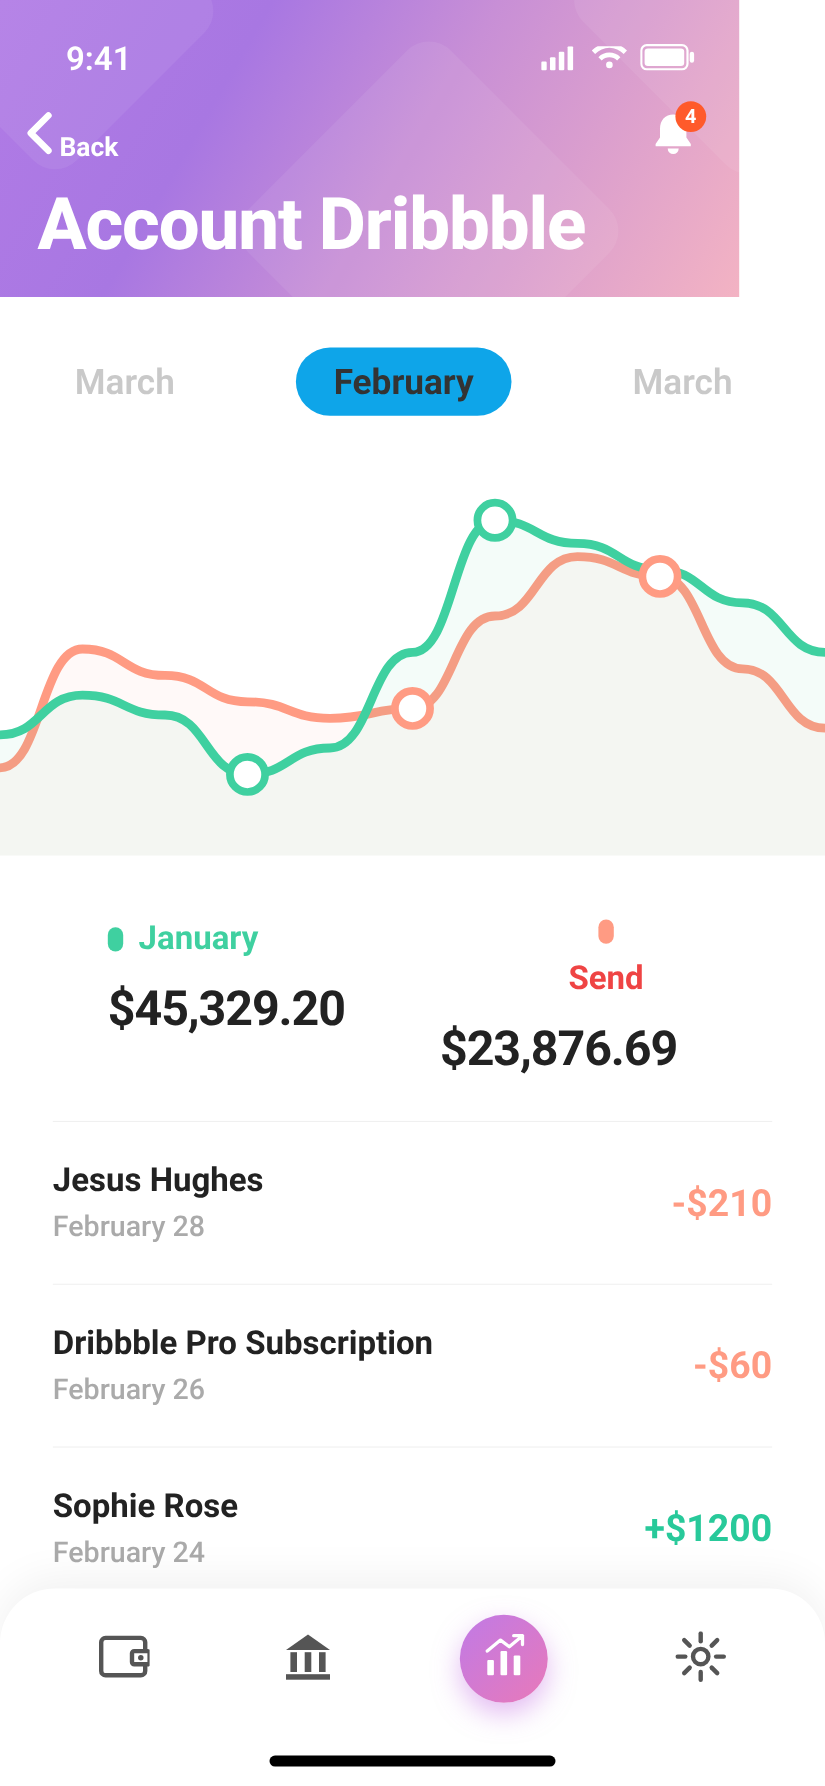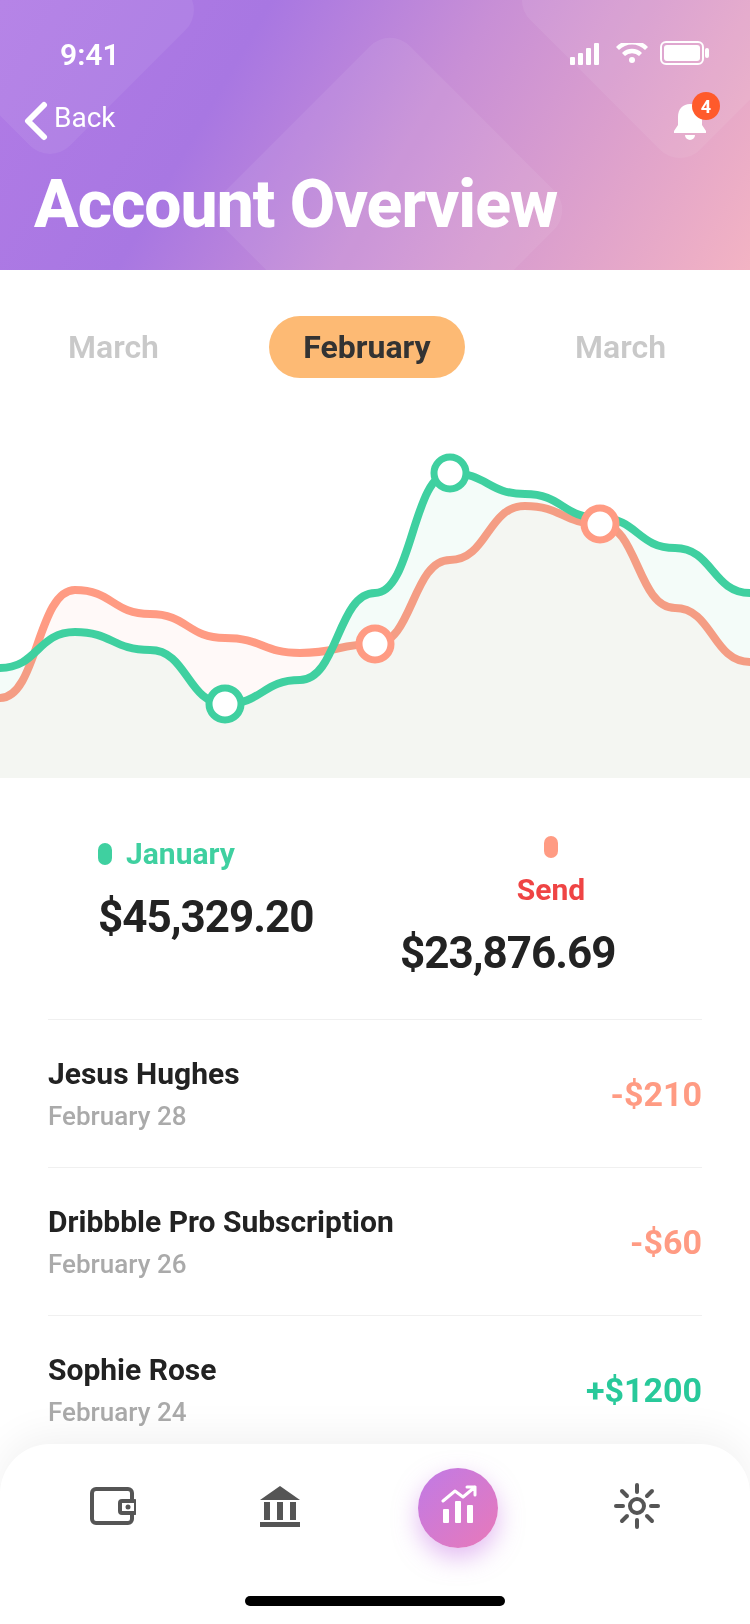--- a/index.html
+++ b/index.html
@@ -1,56 +1,56 @@
 <!DOCTYPE html>
 <html><head>
 <meta charset="utf-8">
 <style>
   * { box-sizing: border-box; margin: 0; padding: 0; }
   html, body { width: 750px; height: 1624px; font-family: -apple-system, "Segoe UI", Roboto, "Helvetica Neue", Arial, sans-serif; background: #fff; }
 
   .header {
-    width: 750px; height: 270px;
+    width: 672px; height: 270px;
     background: linear-gradient(120deg, #b17be6 0%, #a877e2 30%, #c88fd6 55%, #f3b3c3 100%);
     position: relative; color: #fff; overflow: hidden;
   }
   .header .deco {
     position: absolute; border-radius: 28px; background: rgba(255,255,255,0.07);
     transform: rotate(45deg);
   }
   .status-bar {
     display: flex; justify-content: space-between; align-items: center;
     padding: 28px 40px 0 60px; height: 80px; font-size: 30px; font-weight: 600;
   }
   .status-right { display:flex; gap:12px; align-items:center; }
   .nav-row {
     display: flex; justify-content: space-between; align-items: center;
     padding: 20px 40px 0 22px;
   }
-  .back-btn { display:flex; align-items:flex-start; gap:6px; font-size: 28px; font-weight: 400; color:#fff; }
+  .back-btn { display:flex; align-items:flex-end; gap:6px; font-size: 24px; font-weight: 700; color:#fff; }
   .chev { font-size: 44px; font-weight: 700; line-height: 1; }
   .bell-wrap { position: relative; }
   .bell-badge {
     position: absolute; top: -8px; right: -10px;
     width: 28px; height: 28px; border-radius: 50%;
     background: #ff5a2b; color: #fff; font-size: 18px; font-weight: 700;
     display:flex; align-items:center; justify-content:center;
   }
   .page-title {
     font-size: 66px; font-weight: 800; padding: 18px 0 0 34px; letter-spacing: -1px;
   }
 
   .main { background:#fff; }
 
   .month-tabs {
     display:flex; justify-content:space-between; align-items:center;
     padding: 46px 50px 0 34px;
   }
   .month-tab { font-size: 32px; font-weight: 600; color:#c9c9c9; padding: 12px 34px; border-radius: 999px; }
-  .month-tab.active { color:#333; background:#fdba74; font-weight:700; }
+  .month-tab.active { color:#333; background:#0ea5e9; font-weight:700; }
 
   .chart-area { width:750px; height:360px; margin-top:40px; position:relative; }
 
   .summary {
     display:flex; padding: 58px 0 40px 50px; border-bottom:1px solid #f0f0f0;
     margin: 0 48px;
   }
   .summary-col { flex: 0 0 50%; }
   .summary-label { display:flex; align-items:center; gap:14px; font-size:30px; font-weight:700; }
   .dot { width:14px; height:22px; border-radius:10px; display:inline-block; }
@@ -142,21 +142,21 @@
     <div class="bell-wrap">
       <span>
         <svg width="40" height="44" viewBox="0 0 40 44">
             <path d="M20 4c-7 0-12 5-12 13v8l-4 6v2h32v-2l-4-6v-8C32 9 27 4 20 4z M15 35a5 5 0 0010 0z" fill="#fff"></path>
           </svg>
       </span>
       <span class="bell-badge">4</span>
     </div>
   </div>
 
-  <div class="page-title">Account Overview</div>
+  <div class="page-title">Account Dribbble</div>
 </div>
 
 <div class="main">
   <div class="month-tabs">
     <div class="month-tab">March</div>
     <div class="month-tab active">February</div>
     <div class="month-tab">March</div>
   </div>
 
   <div class="chart-area">

